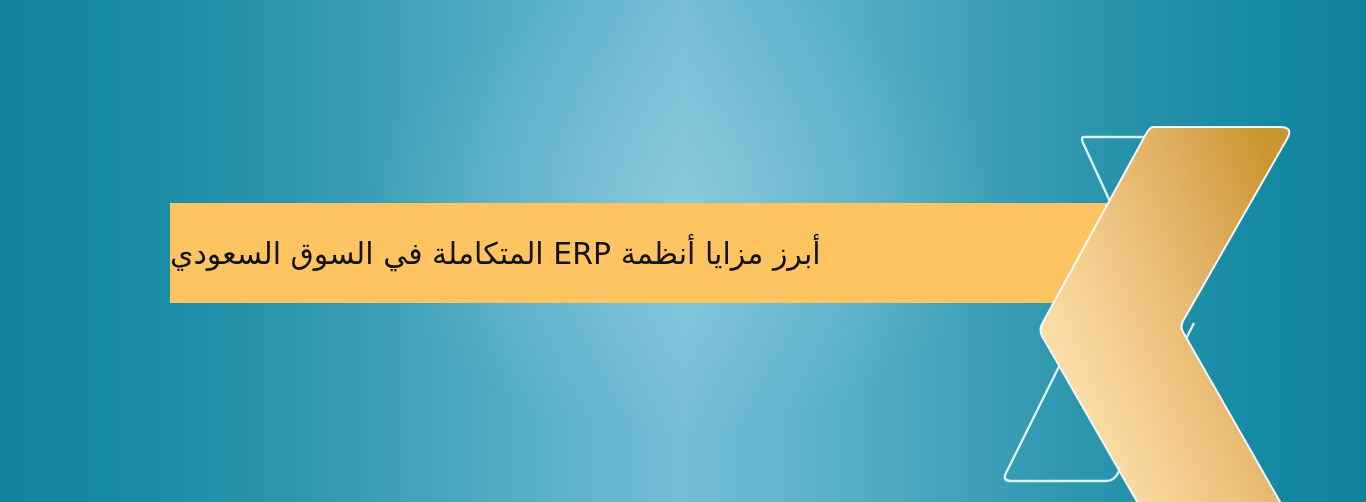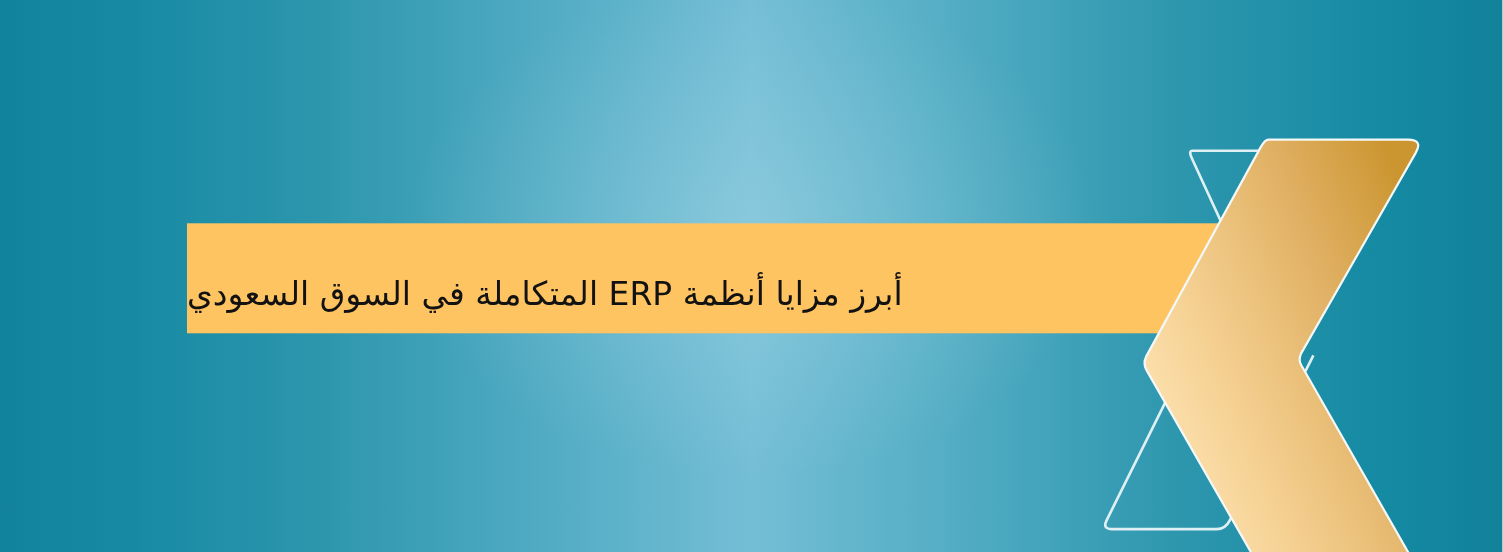--- a/index.html
+++ b/index.html
@@ -53,21 +53,21 @@
     top: 203px;
     width: 1000px;
     height: 100px;
     background: #ffc462;
   }
 
   
   .title-text-wrap {
     position: absolute;
     left: 170px;
-    top: 217px;
+    top: 203px;
     width: 935px;
     height: 100px;
     display: flex;
     align-items: center;
     justify-content: flex-end;
     direction: rtl;
   }
   .title-text-wrap .title-label {
     font-size: 30px;
     color: #121212;

